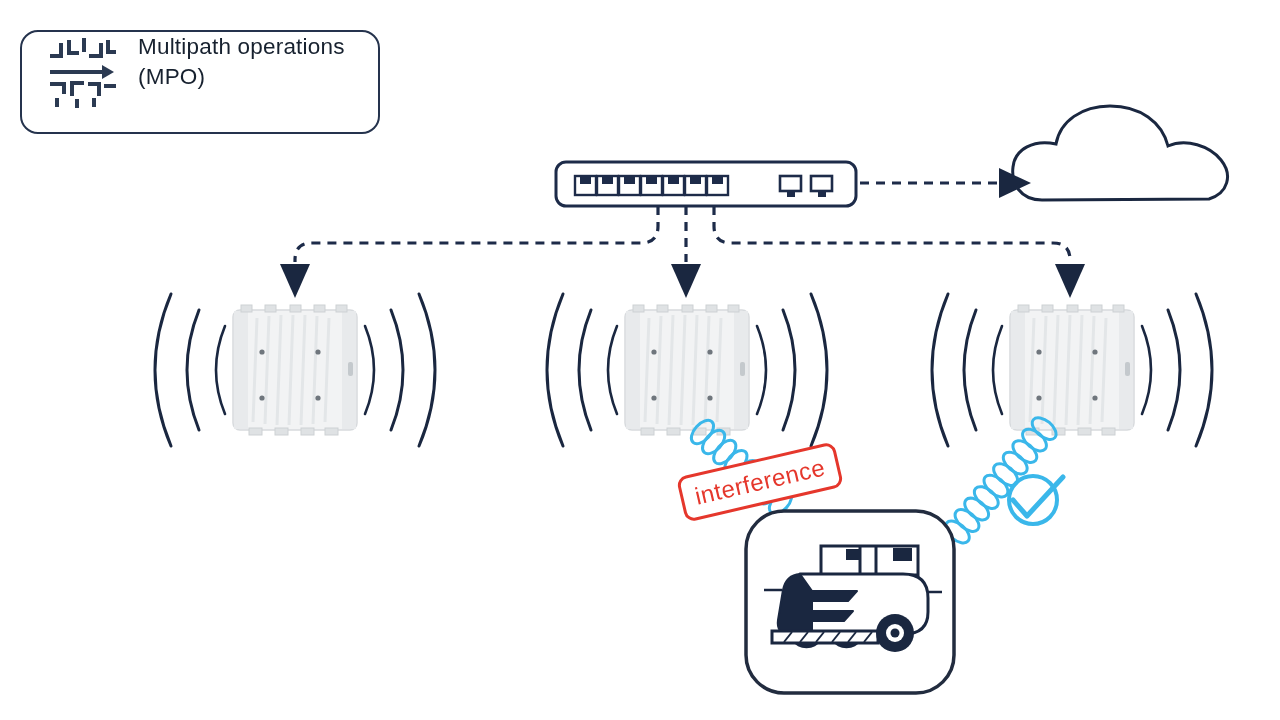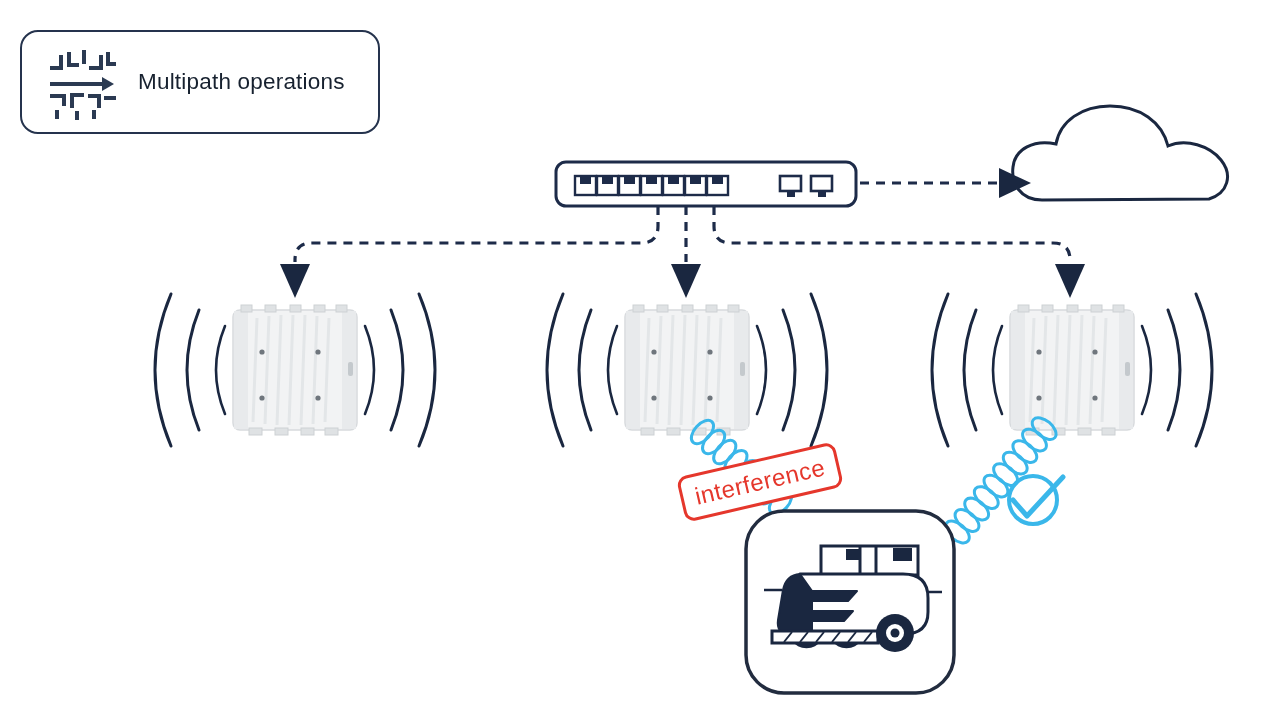--- a/index.html
+++ b/index.html
@@ -6,21 +6,21 @@
   .canvas{
     position:relative;width:1280px;height:720px;background:#ffffff;overflow:hidden;
     font-family:"Liberation Sans",sans-serif;
   }
   svg{display:block;}
   .overlay{position:absolute;left:0;top:0;}
   
   .title-box{
     position:absolute;left:20px;top:30px;width:360px;height:104px;
     border:2.5px solid #25334d;border-radius:18px;background:#ffffff;
-    display:flex;align-items:center;gap:18px;padding-left:22px;box-sizing:border-box;
+    display:flex;align-items:flex-start;gap:18px;padding-left:22px;box-sizing:border-box;
   }
   .title-text{
     font-size:22.5px;line-height:1.32;color:#17212f;letter-spacing:.2px;
   }
   
   .stamp{
     position:absolute;left:679px;top:459px;width:162px;height:46px;
     background:#ffffff;border:3.5px solid #e5372c;border-radius:10px;
     transform:rotate(-13deg);display:flex;align-items:center;justify-content:center;
     box-sizing:border-box;
@@ -232,20 +232,21 @@
         <path d="M 46,52 L 55,52 L 55,62"></path>
         <path d="M 62,54 L 70,54"></path>
         <path d="M 13,68 L 13,73"></path>
         <path d="M 33,69 L 33,74"></path>
         <path d="M 50,68 L 50,73"></path>
       </g>
       <polygon points="58,33 58,47 70,40" fill="#2b3a52"></polygon>
     </svg>
     <div class="title-text">
       <div>Multipath operations</div>
+      <div>(MPO)</div>
     </div>
   </div>
 
   <div class="stamp">
     <span>interference</span>
   </div>
 
 </div>
 
 </body></html>

